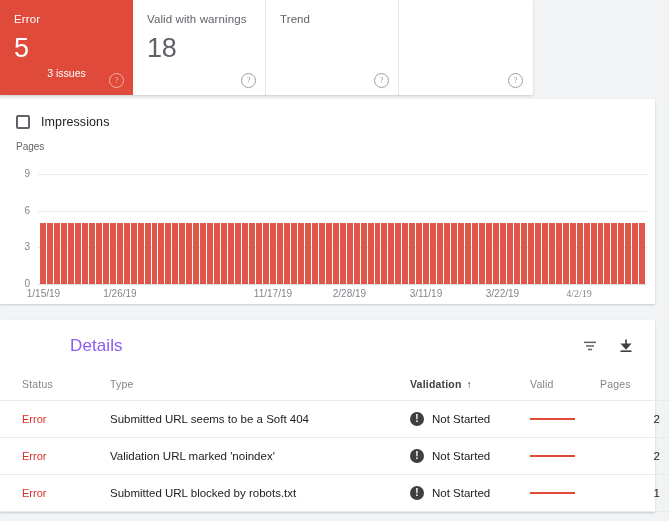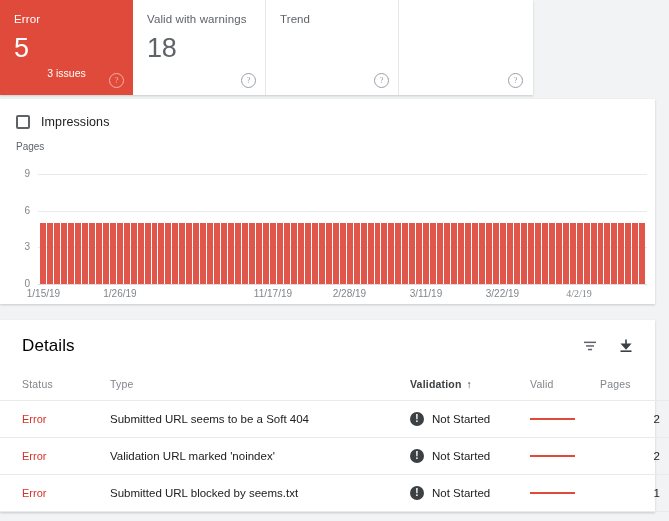--- a/index.html
+++ b/index.html
@@ -191,24 +191,25 @@
     box-sizing: border-box;
   }
   .details-header {
     display: flex;
     align-items: center;
     height: 52px;
     padding: 0 16px 0 22px;
   }
   .details-title {
     font-size: 17px;
-    color: #000000;
+    color: #8b5cf6;
     font-weight: 400;
     letter-spacing: 0.1px;
     flex: 1;
+    margin-left: 48px;
   }
   .icon-btn {
     width: 26px;
     height: 26px;
     margin-left: 10px;
     display: flex;
     align-items: center;
     justify-content: center;
     cursor: pointer;
   }
@@ -486,21 +487,21 @@
               <span class="validation-text">Not Started</span>
             </div>
           </td>
           <td class="col-trend">
             <div class="trend-line" style="background: rgb(224, 74, 58);"></div>
           </td>
           <td class="col-pages"><span class="pages-num">2</span></td>
         </tr>
         <tr>
           <td class="col-status"><span class="status-text">Error</span></td>
-          <td class="col-type"><span class="type-text">Submitted URL blocked by seems.txt</span></td>
+          <td class="col-type"><span class="type-text">Submitted URL blocked by robots.txt</span></td>
           <td class="col-valid">
             <div class="validation-cell">
               <span class="excl-icon">!</span>
               <span class="validation-text">Not Started</span>
             </div>
           </td>
           <td class="col-trend">
             <div class="trend-line" style="background: rgb(224, 74, 58);"></div>
           </td>
           <td class="col-pages"><span class="pages-num">1</span></td>

